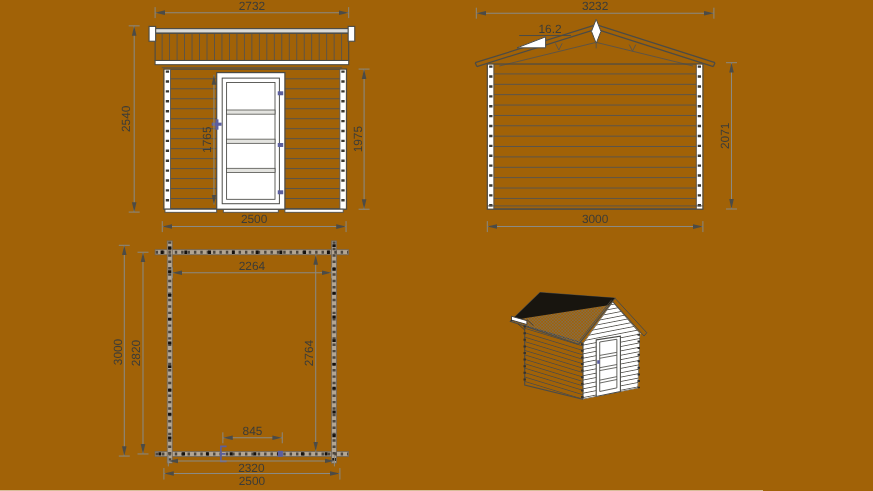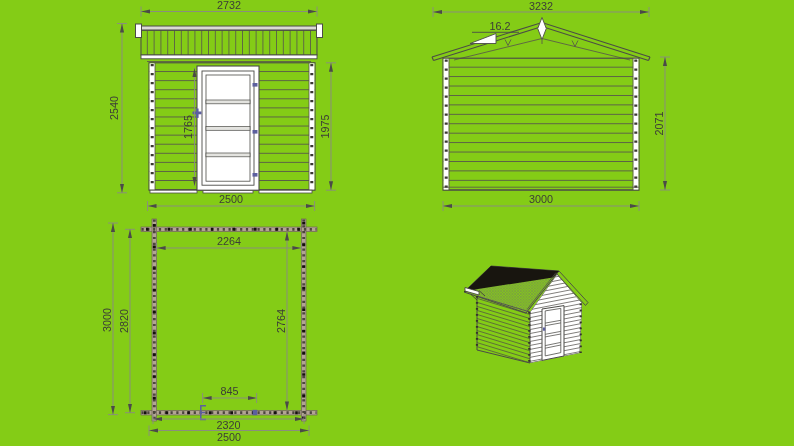--- a/index.html
+++ b/index.html
@@ -1,16 +1,16 @@
 <!DOCTYPE html>
 <html><head>
 <meta charset="utf-8">
 <style>
   html,body{margin:0;padding:0;background:#ffffff;}
-  .stage{position:relative;width:794px;height:446px;background:#84cc16;overflow:hidden;}
+  .stage{position:relative;width:794px;height:446px;background:#a16207;overflow:hidden;}
   svg{display:block;}
   .dim{font-family:"Liberation Sans",sans-serif;font-size:10.8px;fill:#3c3c38;}
   .outl{stroke:#4b4b47;stroke-width:1.1;fill:none;}
   .thin{stroke:#55524d;stroke-width:0.8;fill:none;}
   .dimln{stroke:#8a8a84;stroke-width:0.95;fill:none;}
   .tick{stroke:#8a8a84;stroke-width:0.9;}
   .cstrip{stroke:#3a3832;stroke-width:3;stroke-dasharray:2.2 6.8;}
   .planhatch{stroke:#4c463e;stroke-width:2.8;stroke-dasharray:2.2 3.6;}
   .planhatch2{stroke:#14100d;stroke-width:3;stroke-dasharray:2.6 19;}
   .blue{stroke:#5c5f9e;stroke-width:1.5;fill:none;}

